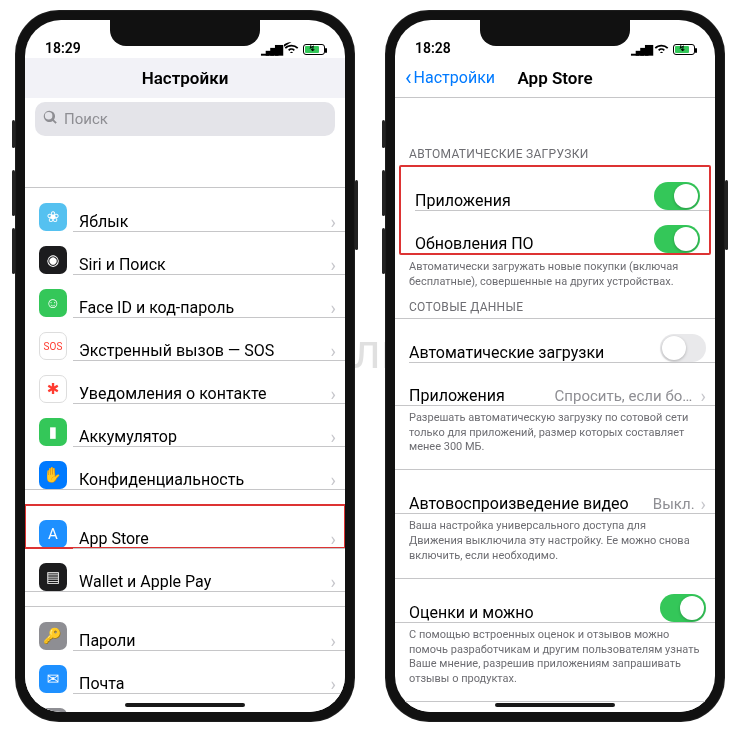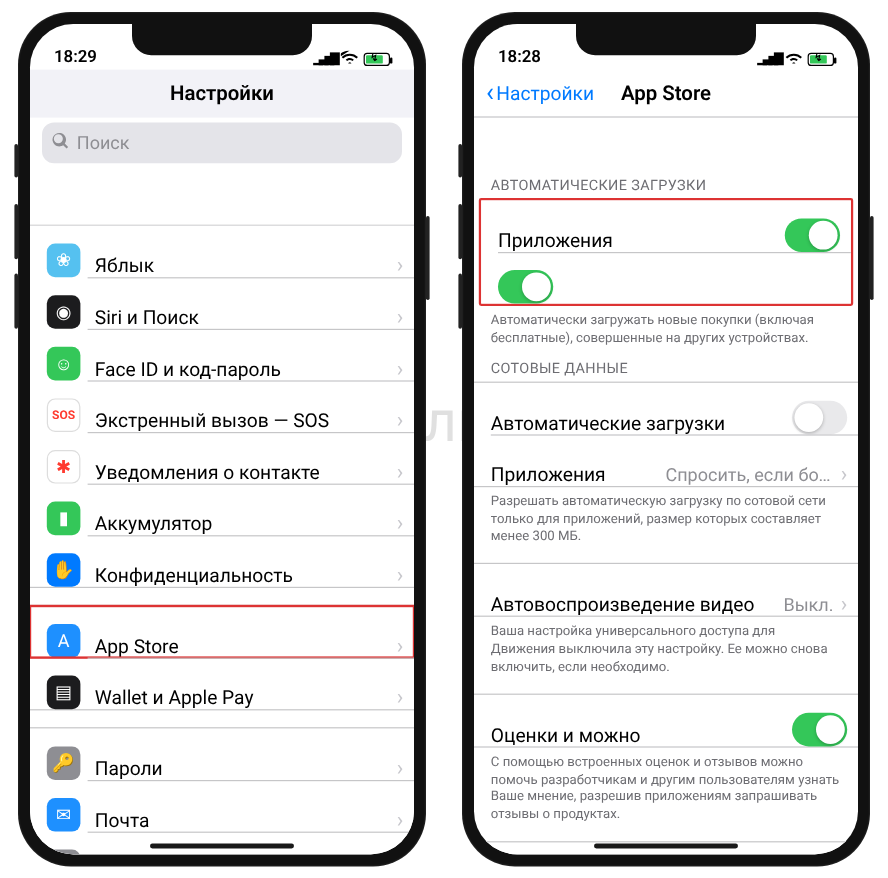--- a/index.html
+++ b/index.html
@@ -154,21 +154,21 @@
               <div class="icon" style="background: rgb(28, 28, 30);">◉</div>
               <div class="label">Siri и Поиск</div>
               <span class="chevron">›</span>
             </div>
             <div class="row">
               <div class="icon" style="background: rgb(52, 199, 89);">☺</div>
               <div class="label">Face ID и код-пароль</div>
               <span class="chevron">›</span>
             </div>
             <div class="row">
-              <div class="icon" style="background: rgb(255, 255, 255); color: rgb(255, 59, 48); border: 0.5px solid rgb(221, 221, 221); font-size: 10px; font-weight: 700;">SOS</div>
+              <div class="icon" style="background: rgb(255, 255, 255); color: rgb(255, 59, 48); border: 0.5px solid rgb(221, 221, 221); font-size: 10px; font-weight: 400;">SOS</div>
               <div class="label">Экстренный вызов — SOS</div>
               <span class="chevron">›</span>
             </div>
             <div class="row">
               <div class="icon" style="background: rgb(255, 255, 255); color: rgb(255, 59, 48); border: 0.5px solid rgb(221, 221, 221);">✱</div>
               <div class="label">Уведомления о контакте</div>
               <span class="chevron">›</span>
             </div>
             <div class="row">
               <div class="icon" style="background: rgb(52, 199, 89);">▮</div>
@@ -259,20 +259,21 @@
         <div class="section-header">АВТОМАТИЧЕСКИЕ ЗАГРУЗКИ</div>
         <div class="highlight-group" style="margin-top: 0px;">
           <div class="list">
             <div class="row no-icon">
               <div class="label">Приложения</div>
               <div class="toggle on">
                 <div class="knob"></div>
               </div>
             </div>
             <div class="row no-icon">
+              <div class="label">Обновления ПО</div>
               <div class="toggle on">
                 <div class="knob"></div>
               </div>
             </div>
           </div>
         </div>
         <div class="section-footer">Автоматически загружать новые покупки (включая бесплатные), совершенные на других устройствах.</div>
         <div class="section-header">СОТОВЫЕ ДАННЫЕ</div>
         <div>
           <div class="list">

